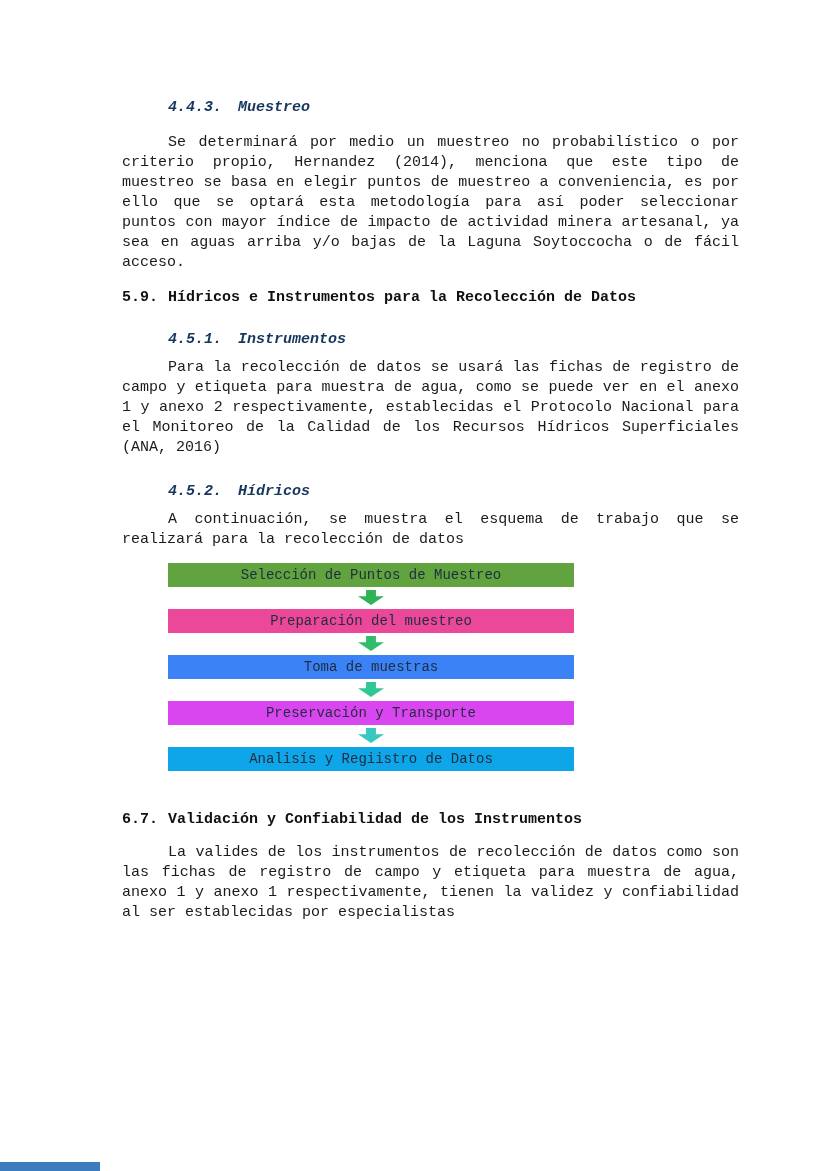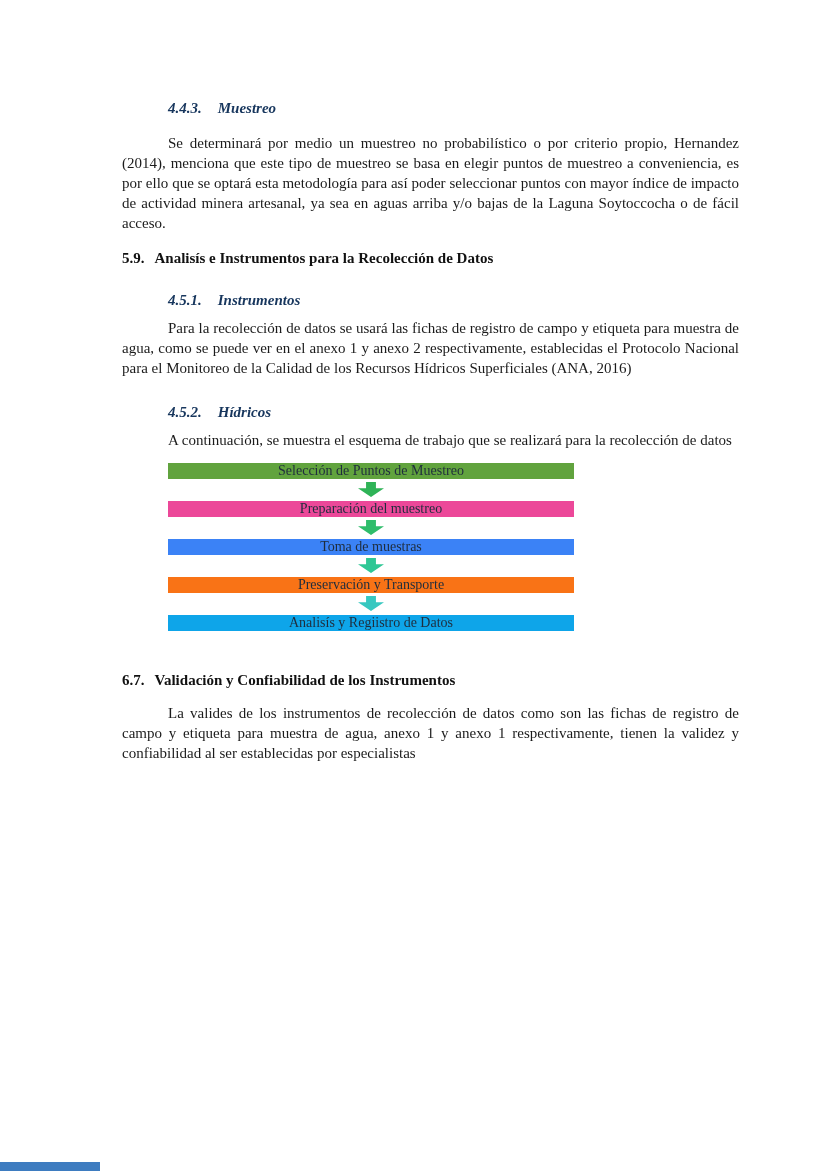--- a/index.html
+++ b/index.html
@@ -9,21 +9,21 @@
   }
   .page {
     position: relative;
     width: 828px;
     height: 1171px;
     margin: 0 auto;
     background: #ffffff;
     overflow: hidden;
     box-sizing: border-box;
     padding: 90px 89px 0 122px;
-    font-family: Liberation Serif, serif;
+    font-family: Liberation Mono, monospace;
     color: #1b1b1b;
     font-size: 15px;
   }
   .sub-heading {
     margin: 0 0 0 46px;
     font-size: 15px;
     font-weight: bold;
     font-style: italic;
     color: #17365d;
     line-height: 36px;
@@ -51,21 +51,21 @@
 
   .flowchart {
     margin: 13px 0 0 46px;
     width: 406px;
     display: flex;
     flex-direction: column;
     align-items: center;
   }
   .fc-bar {
     width: 406px;
-    height: 16px;
+    height: 24px;
     display: flex;
     align-items: center;
     justify-content: center;
     font-size: 14px;
     color: #1f2d3d;
   }
   .fc-arrow {
     width: 26px;
     height: 15px;
     margin: 3px 0 4px 0;
@@ -81,21 +81,21 @@
 </style>
 </head>
 <body>
 
 <div class="page">
 
   <h3 class="sub-heading"><span class="num">4.4.3.</span><span>Muestreo</span></h3>
 
   <p class="para mt-7">Se determinará por medio un muestreo no probabilístico o por criterio propio, Hernandez (2014), menciona que este tipo de muestreo se basa en elegir puntos de muestreo a conveniencia, es por ello que se optará esta metodología para así poder seleccionar puntos con mayor índice de impacto de actividad minera artesanal, ya sea en aguas arriba y/o bajas de la Laguna Soytoccocha  o de fácil acceso.</p>
 
-  <h2 class="main-heading mt-7"><span class="num">5.9.</span><span>Analisís e Instrumentos para la Recolección de Datos</span></h2>
+  <h2 class="main-heading mt-7"><span class="num">5.9.</span><span>Hídricos e Instrumentos para la Recolección de Datos</span></h2>
 
   <h3 class="sub-heading mt-6"><span class="num">4.5.1.</span><span>Instrumentos</span></h3>
 
   <p class="para">Para la recolección de datos se usará las fichas de registro de campo y etiqueta para muestra de agua, como se puede ver en el anexo 1 y anexo 2 respectivamente, establecidas el Protocolo Nacional para el Monitoreo de la Calidad de los Recursos Hídricos Superficiales (ANA, 2016)</p>
 
   <h3 class="sub-heading mt-16"><span class="num">4.5.2.</span><span>Hídricos</span></h3>
 
   <p class="para">A continuación, se muestra el esquema de trabajo que se realizará para la recolección de datos</p>
 
   <div class="flowchart">
@@ -108,21 +108,21 @@
     <div class="fc-bar" style="background: #ec4899;">
         <span>Preparación del muestreo</span>
       </div>
     <div class="fc-arrow" style="background: rgb(47, 189, 107);"></div>
 
     <div class="fc-bar" style="background: #3b82f6;">
         <span>Toma de muestras</span>
       </div>
     <div class="fc-arrow" style="background: rgb(47, 199, 149);"></div>
 
-    <div class="fc-bar" style="background: #f97316;">
+    <div class="fc-bar" style="background: #d946ef;">
         <span>Preservación y Transporte</span>
       </div>
     <div class="fc-arrow" style="background: rgb(55, 200, 192);"></div>
 
     <div class="fc-bar" style="background: #0ea5e9;">
         <span>Analisís y Regiistro de Datos</span>
       </div>
 
   </div>
 

